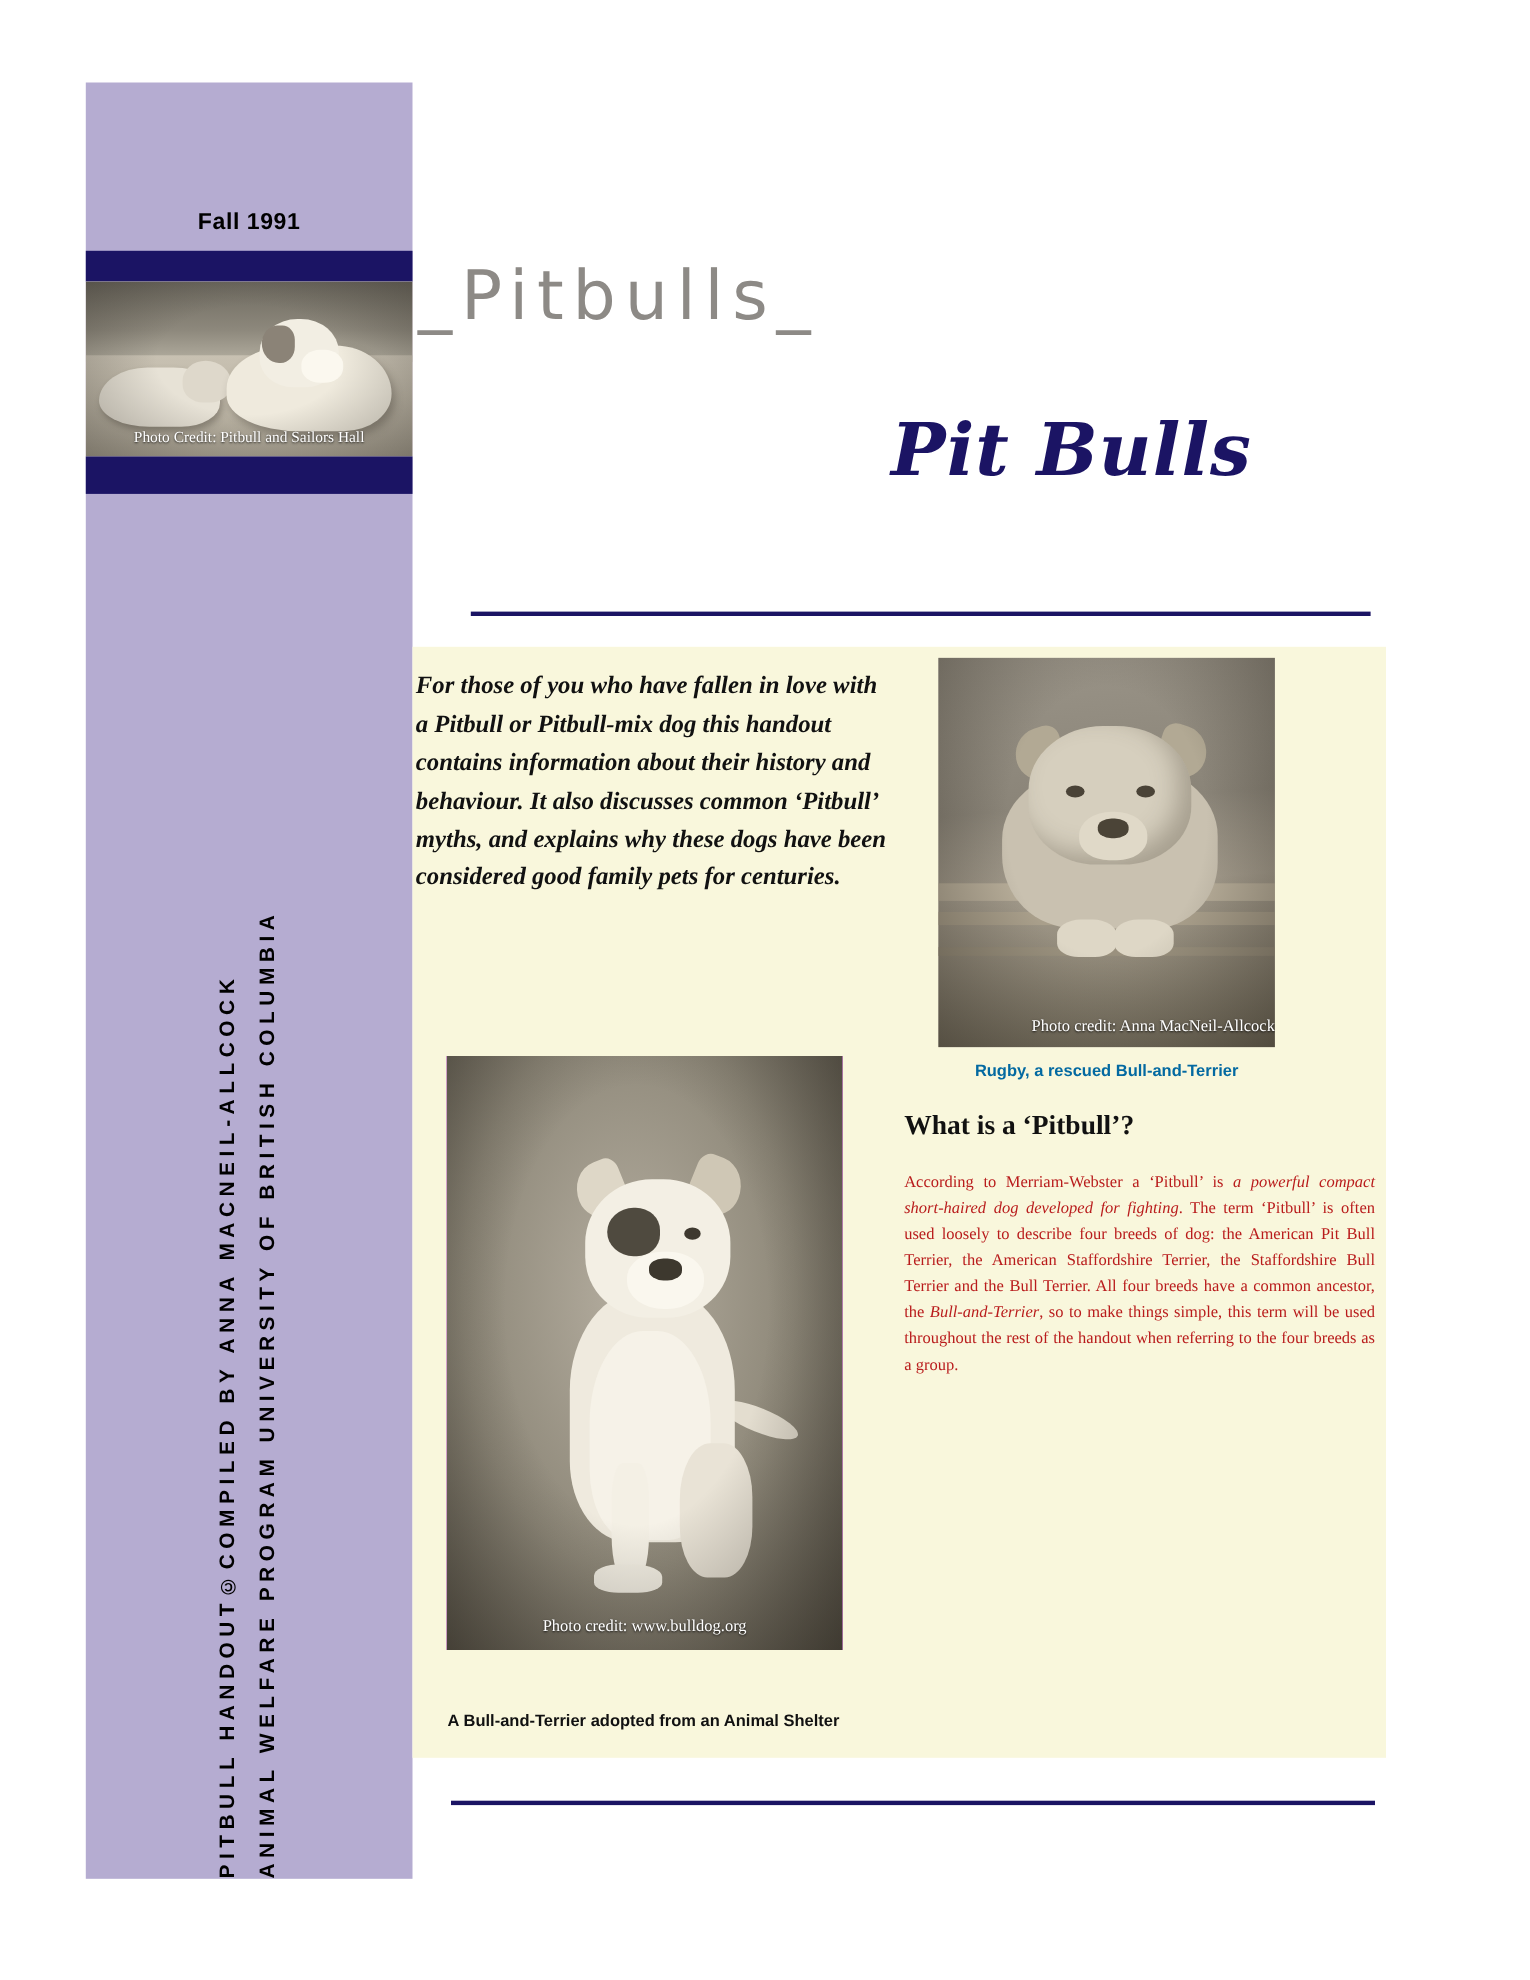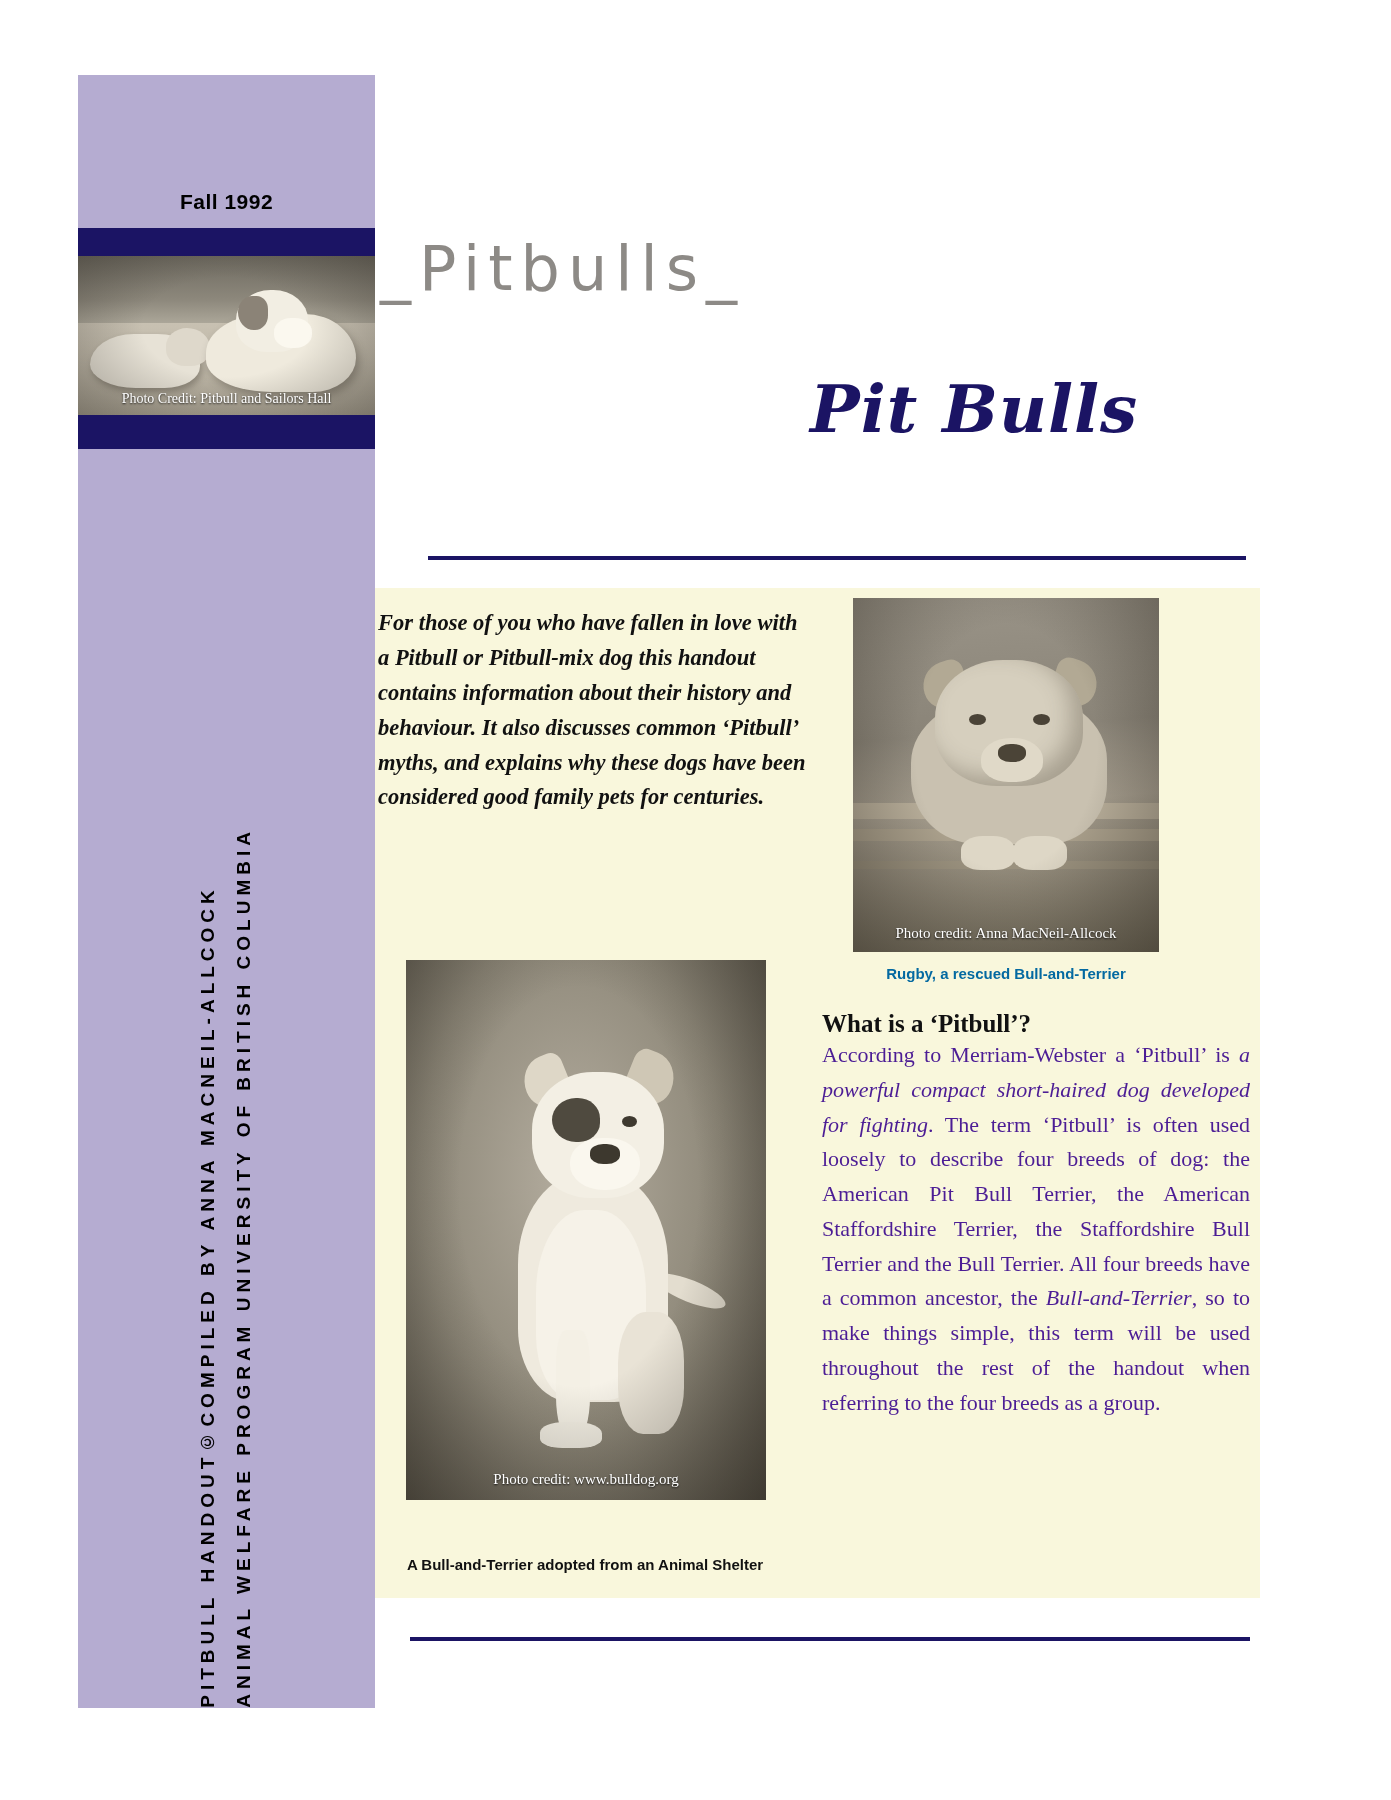--- a/index.html
+++ b/index.html
@@ -309,21 +309,21 @@
   .rugby-photo .paw-l { left: 108px; }
   .rugby-photo .paw-r { left: 160px; }
   .rugby-photo .vignette {
     position: absolute; inset: 0;
     background: radial-gradient(ellipse at 50% 42%, rgba(0,0,0,0) 42%, rgba(35,30,22,0.45) 100%);
   }
   .rugby-credit {
     position: absolute;
     left: 0; bottom: 10px;
     width: 100%;
-    text-align: center;
+    text-align: right;
     color: #ffffff;
     font-size: 15px;
     text-shadow: 0 1px 2px rgba(0,0,0,0.85);
   }
   .rugby-caption {
     position: absolute;
     left: 853px;
     top: 965px;
     width: 306px;
     text-align: center;
@@ -474,36 +474,36 @@
     top: 1010px;
     width: 420px;
     font-family: "Liberation Serif", serif;
     font-weight: bold;
     font-size: 25px;
     color: #111111;
   }
   .article-body {
     position: absolute;
     left: 822px;
-    top: 1038px;
+    top: 1064px;
     width: 428px;
     font-family: "Liberation Serif", serif;
-    font-size: 22px;
+    font-size: 15px;
     line-height: 1.58;
-    color: #4c1d95;
+    color: #b91c1c;
     text-align: justify;
   }
   .article-body em { font-style: italic; }
 </style>
 </head>
 <body>
 
 <div class="sidebar"></div>
 
-<div class="date-label">Fall 1992</div>
+<div class="date-label">Fall 1991</div>
 
 <div class="navy-bar-top"></div>
 
 <div class="sidebar-photo">
   <div class="sky"></div>
   <div class="ground"></div>
   <div class="dog-a"></div>
   <div class="dog-a-head"></div>
   <div class="dog-b"></div>
   <div class="dog-b-head"></div>

